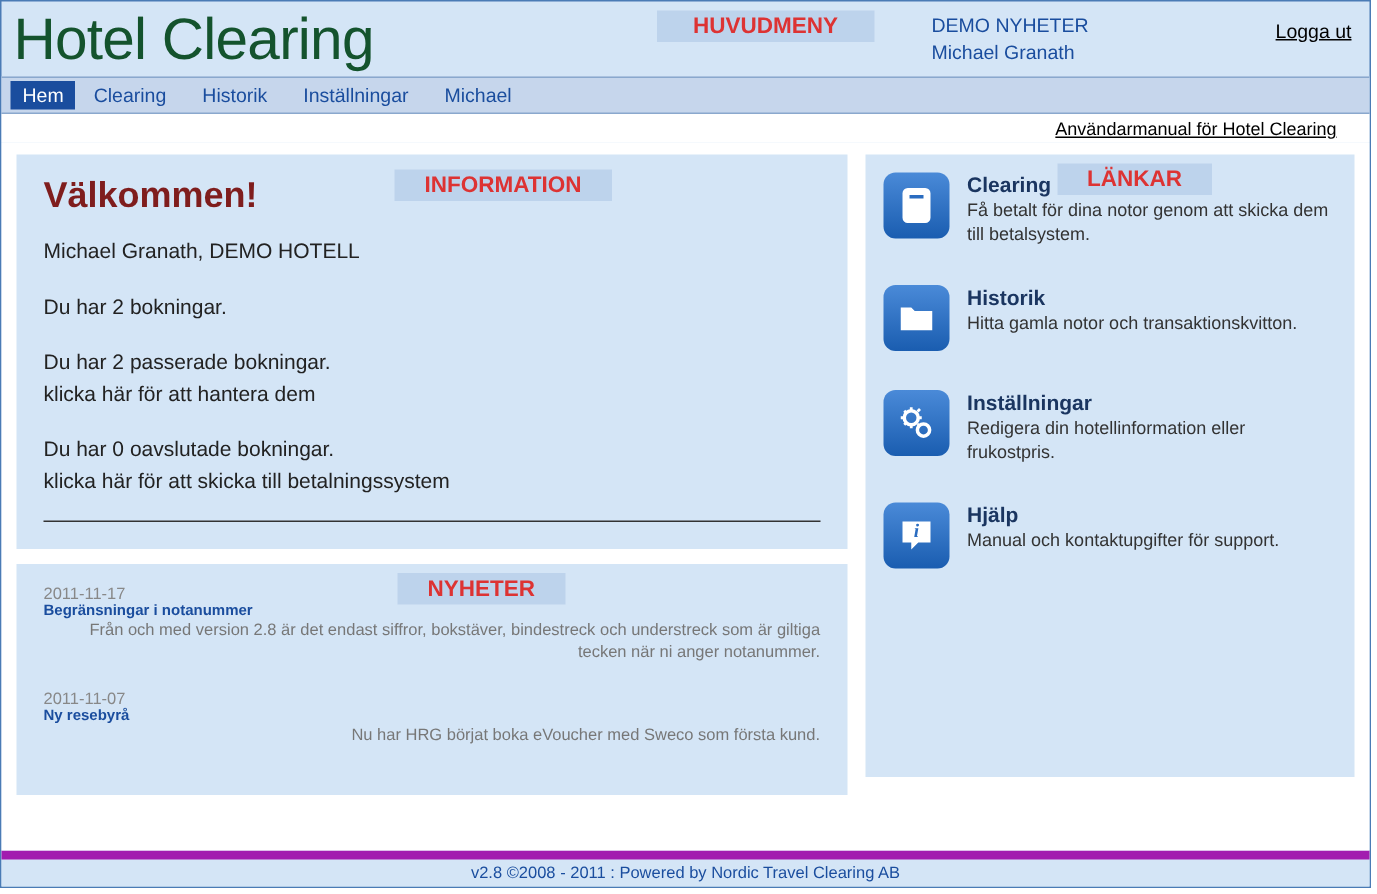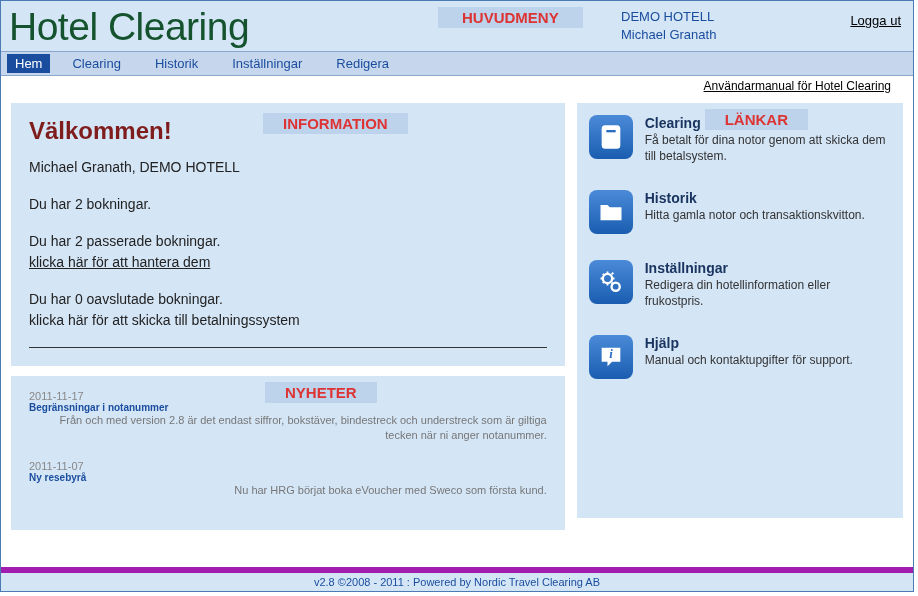--- a/index.html
+++ b/index.html
@@ -60,21 +60,20 @@
     text-decoration: underline;
     cursor: pointer;
   }
   .menubar {
     background: #c6d6ec;
     border-top: 1px solid #8aa8cd;
     border-bottom: 1px solid #8aa8cd;
     display: flex;
     padding: 2px 6px;
     font-size: 13px;
-    gap: 10px;
   }
   .menubar .item {
     padding: 2px 12px;
     color: #1a4d9e;
     cursor: pointer;
   }
   .menubar .item.active {
     background: #1a4d9e;
     color: #fff;
     padding: 2px 8px;
@@ -127,21 +126,21 @@
   }
   .tag-info { top: 10px; left: 252px; }
   .tag-links { top: 6px; left: 128px; }
   .tag-news { top: 6px; left: 254px; }
   .info-text {
     font-size: 14px;
     color: #222;
     line-height: 1.5;
   }
   .info-text p { margin-bottom: 16px; }
-  .info-text .underline { text-decoration: underline; cursor: pointer; }
+  .info-text .underline { cursor: pointer; }
   .divider {
     border: none;
     border-top: 1px solid #333;
     margin: 6px 0 2px;
   }
   .news-panel {
     font-size: 11px;
     color: #555;
   }
   .news-item { margin-bottom: 16px; }
@@ -195,32 +194,32 @@
   }
 </style>
 </head>
 <body>
 
 <div class="app">
   <div class="topbar">
     <div class="logo">Hotel Clearing</div>
     <div class="huvudmeny-label">HUVUDMENY</div>
     <div class="user-area">
-      <div class="hotel">DEMO HOTELL</div>
+      <div class="hotel">DEMO NYHETER</div>
       <div>Michael Granath</div>
       <div class="logout">Logga ut</div>
     </div>
   </div>
 
   <div class="menubar">
     <div class="item active">Hem</div>
     <div class="item">Clearing</div>
     <div class="item">Historik</div>
     <div class="item">Inställningar</div>
-    <div class="item">Redigera</div>
+    <div class="item">Michael</div>
   </div>
 
   <div class="submanual-bar">
     <span>Användarmanual för Hotel Clearing</span>
   </div>
 
   <div class="content-wrap">
     <div class="left-col">
       <div class="panel info-panel">
         <div class="red-tag tag-info">INFORMATION</div>

